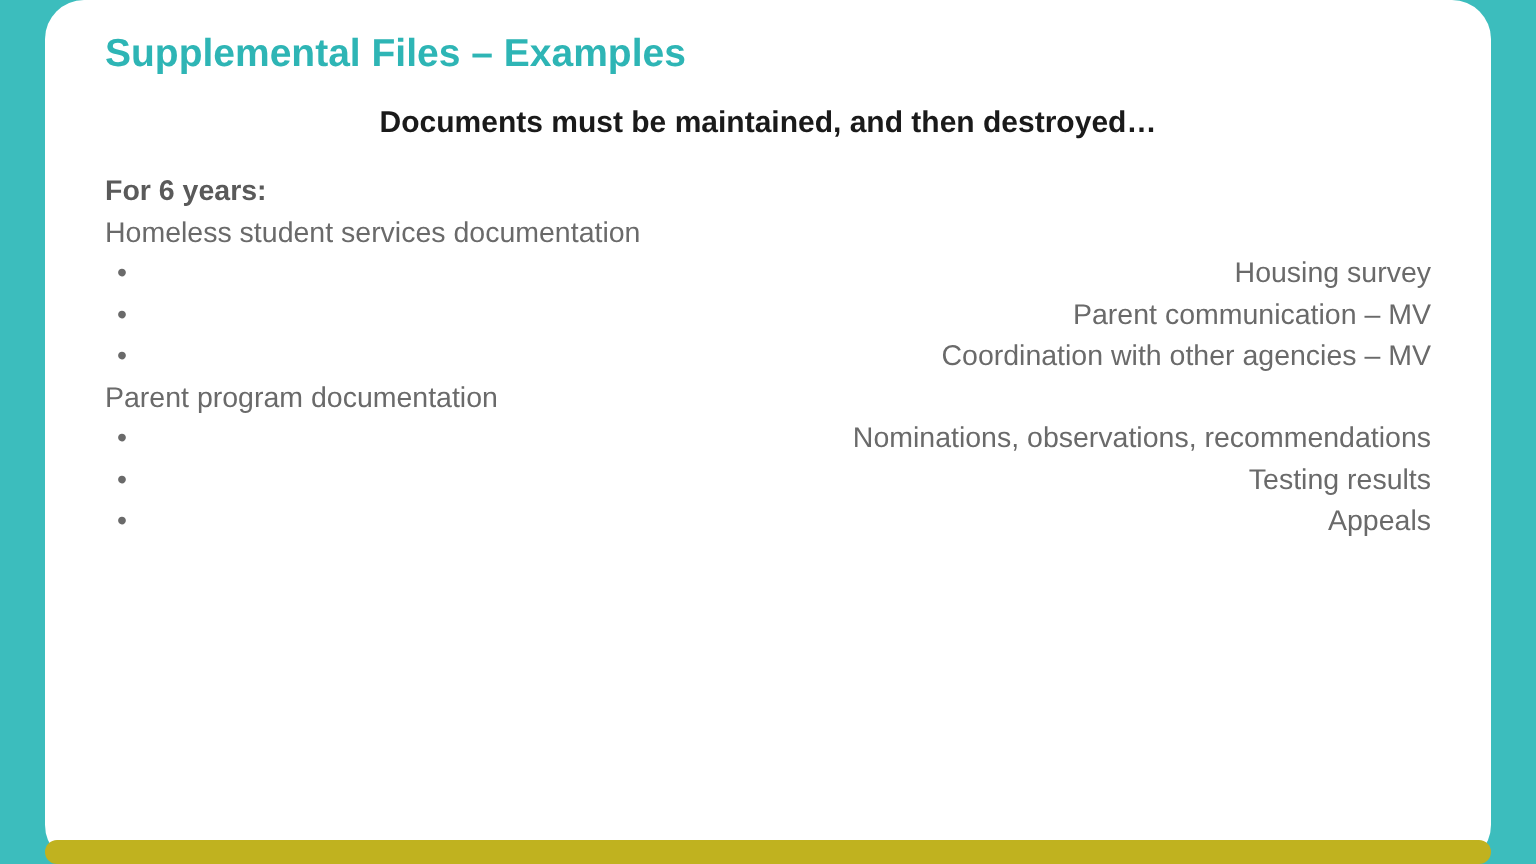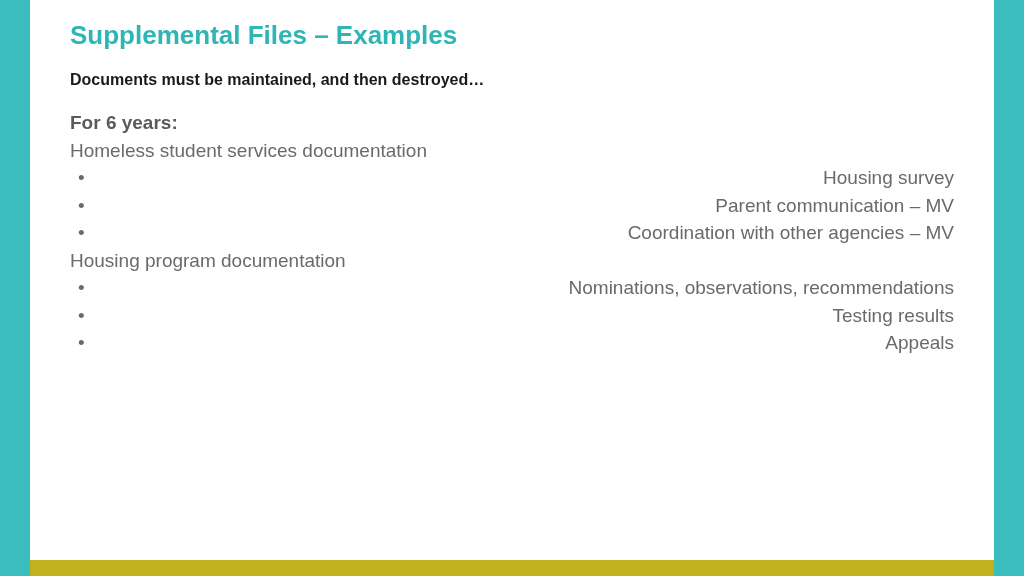--- a/index.html
+++ b/index.html
@@ -1,15 +1,15 @@
 <!DOCTYPE html>
 <html><head>
   <meta charset="utf-8">
   <style>
-    * { margin: 0; padding: 0; box-sizing: border-box; }
+    * { margin: 0; padding: 0; box-sizing: border-box; border-radius: 26px; }
     body {
       width: 1024px;
       height: 576px;
       background: #3cbdbd;
       font-family: Arial, Helvetica, sans-serif;
       position: relative;
     }
     .slide {
       position: absolute;
       left: 30px;
@@ -21,22 +21,23 @@
     }
     .title {
       color: #2eb5b5;
       font-size: 26px;
       font-weight: bold;
       margin-bottom: 20px;
       margin-top: 10px;
     }
     .subtitle {
       color: #1a1a1a;
-      font-size: 16px;
+      font-size: 20px;
       font-weight: bold;
+      text-align: center;
       margin-bottom: 16px;
     }
     .columns {
       display: flex;
       gap: 24px;
       margin-top: 20px;
     }
     .column {
       flex: 1;
       color: #6a6a6a;
@@ -82,21 +83,21 @@
   <div class="subtitle">Documents must be maintained, and then destroyed…</div>
   <div class="columns">
     <div class="column">
       <div class="section-header">For 6 years:</div>
       <div class="subheading">Homeless student services documentation</div>
       <ul>
         <li>Housing survey</li>
         <li>Parent communication – MV</li>
         <li>Coordination with other agencies – MV</li>
       </ul>
-      <div class="subheading">Housing program documentation</div>
+      <div class="subheading">Parent program documentation</div>
       <ul>
         <li>Nominations, observations, recommendations</li>
         <li>Testing results</li>
         <li>Appeals</li>
       </ul>
     </div>
   </div>
 </div>
 <div class="bottom-bar"></div>
 

